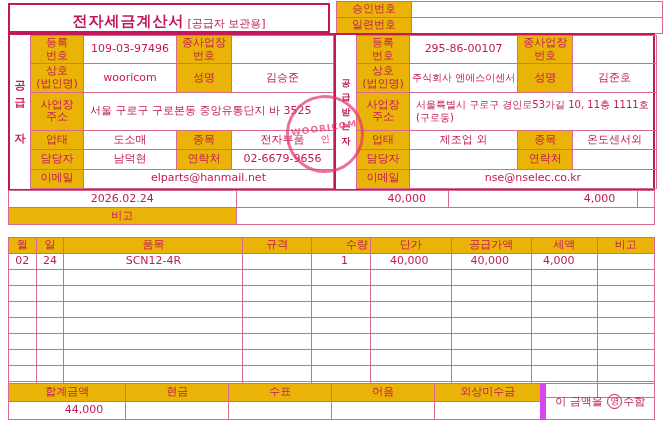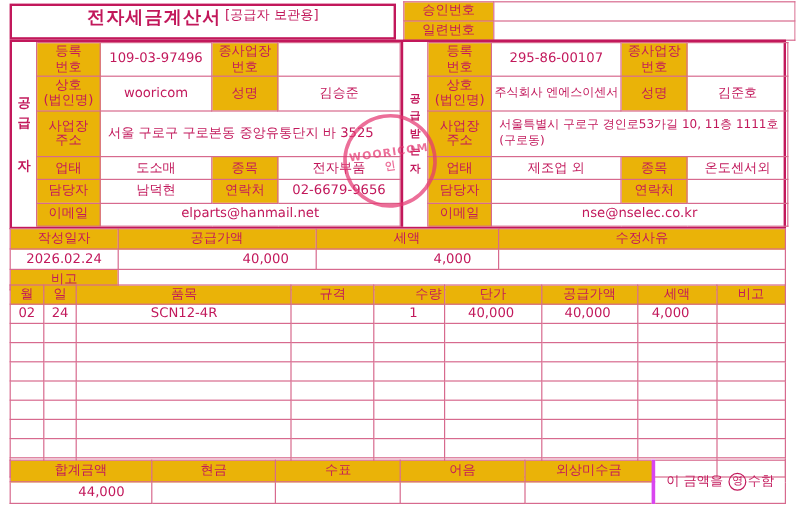--- a/index.html
+++ b/index.html
@@ -29,21 +29,21 @@
   .lbl{background:#eab308;}
   .sm{font-size:10px;margin-left:27px;}
   .right{text-align:right;padding-right:22px;}
   .left{text-align:left;padding-left:6px;}
 
   
   .top{position:absolute;left:0;top:0;width:663px;height:34px;}
   .title-wrap{
     position:absolute;left:8px;top:3px;width:318px;height:26px;
     border:2px solid #c2185b;
-    display:flex;align-items:flex-start;justify-content:center;
+    display:flex;align-items:flex-end;justify-content:center;
   }
   .title-main{font-size:15px;font-weight:bold;color:#c2185b;letter-spacing:1px;}
   .title-sub{font-size:11px;color:#c2185b;margin-left:3px;}
   .approve{position:absolute;left:336px;top:1px;}
   .approve td{height:15px;}
 
   
   .frame{position:absolute;left:8px;top:33px;width:647px;height:158px;border:2px solid #c2185b;box-sizing:border-box;}
   .supplier, .buyer{position:absolute;top:0;height:100%;}
   .supplier{left:0;width:324px;}
@@ -195,26 +195,20 @@
         </table>
     </div>
 
     <div class="stamp">
       <span>WOORICOM 인</span>
     </div>
   </div>
 
   <table class="daterow">
     <tbody>
-        <tr>
-      <td class="lbl" style="width:86px;">작성일자</td>
-      <td class="lbl" style="width:165px;">공급가액</td>
-      <td class="lbl" style="width:152px;">세액</td>
-      <td class="lbl" style="width:244px;">수정사유</td>
-    </tr>
     <tr>
       <td>2026.02.24</td>
       <td class="right">40,000</td>
       <td class="right">4,000</td>
       <td></td>
     </tr>
     <tr>
       <td class="lbl">비고</td>
       <td colspan="3"></td>
     </tr>
@@ -337,21 +331,21 @@
     </table>
 
   <table class="footer">
     <tbody>
         <tr>
       <td class="lbl" style="width:118px;">합계금액</td>
       <td class="lbl" style="width:106px;">현금</td>
       <td class="lbl" style="width:106px;">수표</td>
       <td class="lbl" style="width:106px;">어음</td>
       <td class="lbl" style="width:106px;">외상미수금</td>
-      <td rowspan="2" class="recv" style="width:105px;border-left:3px solid #d946ef;">
+      <td rowspan="2" class="recv" style="width:105px;border-left:6px solid #d946ef;">
         <span>이 금액을</span>
         <span class="circ">영</span><span>수</span><span>함</span>
       </td>
     </tr>
     <tr>
       <td class="right">44,000</td>
       <td></td>
       <td></td>
       <td></td>
       <td></td>

